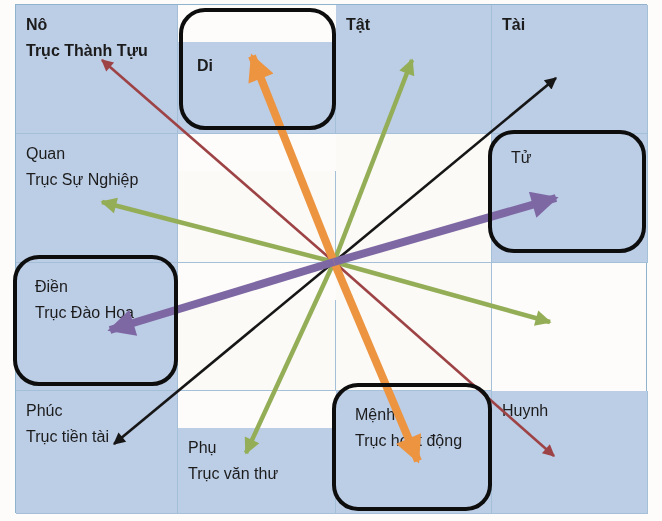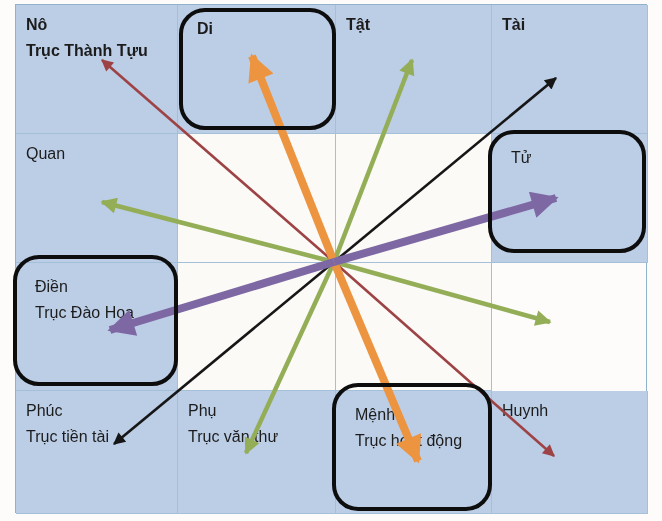--- a/index.html
+++ b/index.html
@@ -26,21 +26,21 @@
     background:var(--cell_blue,#bccde6);
     padding:7px 8px 0 10px;
     font-size:16px;line-height:26px;
     overflow:hidden;
   }
   .cell.white{background:var(--center_white,#fbfaf6);}
   .cell.boxed{padding:11px 8px 0 19px;}
   .cell.boldname{font-weight:bold;}
   .cell .axis-label{display:block;}
   .r1{grid-row:1;} .r2{grid-row:2;} .r3{grid-row:3;} .r4{grid-row:4;}
-  .c1{grid-column:1;} .c2{grid-column:2;} .c3{grid-column:3;} .c4{grid-column:4;}
+  .c1{grid-column:1;} .c2{grid-column:2;margin-top:37px;} .c3{grid-column:3;} .c4{grid-column:4;}
   .hbox{
     position:absolute;
     border:4.5px solid var(--box_border,#0d0d0d);
     border-radius:26px;
     box-sizing:border-box;
     background:transparent;
   }
   #box-di{left:179px;top:8px;width:157px;height:122px;}
   #box-tu{left:488px;top:130px;width:158px;height:123px;}
   #box-dien{left:13px;top:255px;width:165px;height:131px;}
@@ -63,20 +63,21 @@
     </div>
     <div class="cell r1 c4 boldname">
       <span>Tài</span>
     </div>
     <div class="cell r1 c3 boldname">
       <span>Tật</span>
     </div>
 
     <div class="cell r2 c1">
       <span>Quan</span>
+      <span class="axis-label">Trục Sự Nghiệp</span>
     </div>
     <div class="cell r2 c2 white"></div>
     <div class="cell r2 c3 white"></div>
     <div class="cell r2 c4 boxed">
       <span>Tử</span>
     </div>
 
     <div class="cell r3 c1 boxed">
       <span>Điền</span>
       <span class="axis-label">Trục Đào Hoa</span>

